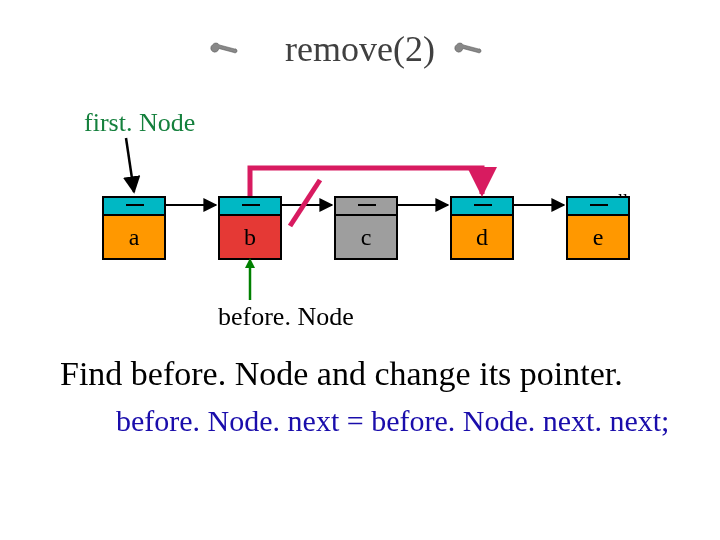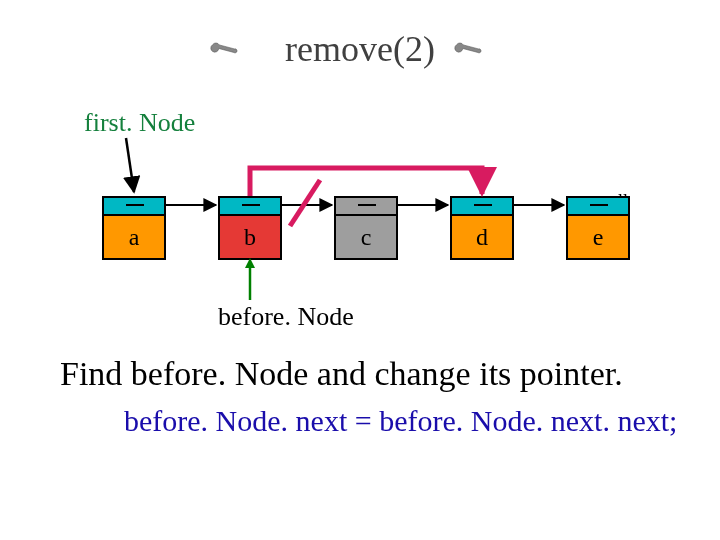--- a/index.html
+++ b/index.html
@@ -50,21 +50,20 @@
     left: 60px;
     font-size: 34px;
     color: #000;
   }
   .line2 {
     position: absolute;
     top: 404px;
     left: 116px;
     font-size: 30px;
     color: #1a0dab;
-    margin-left: 8px;
   }
   .node {
     position: absolute;
     width: 64px;
     border: 2px solid #000;
     box-sizing: border-box;
   }
   .node-top {
     height: 18px;
     border-bottom: 2px solid #000;

